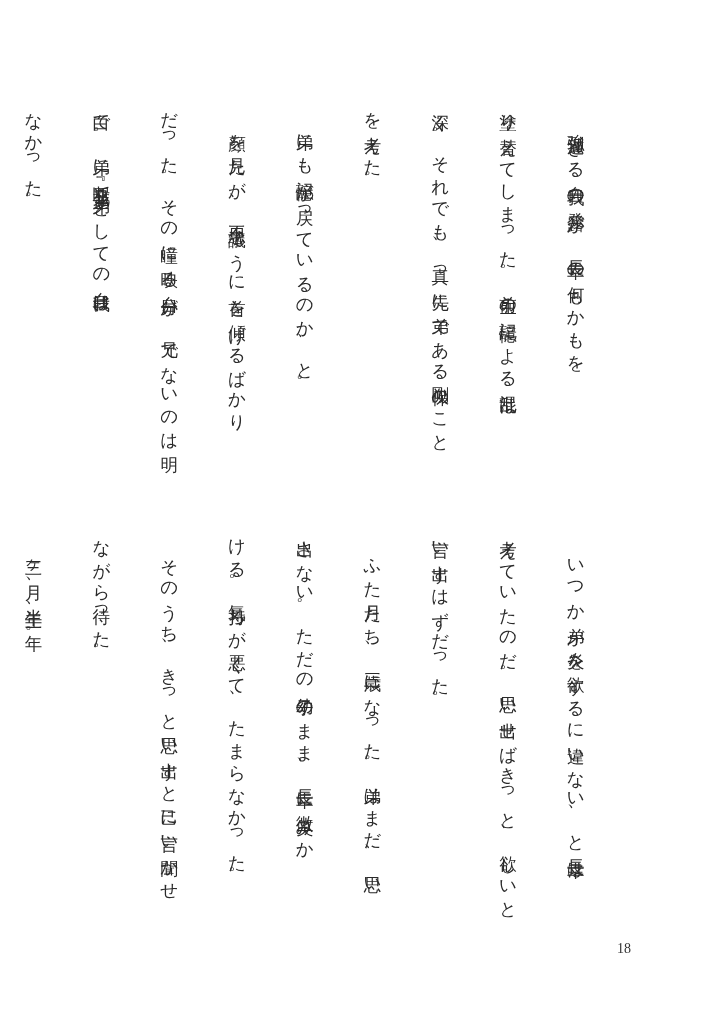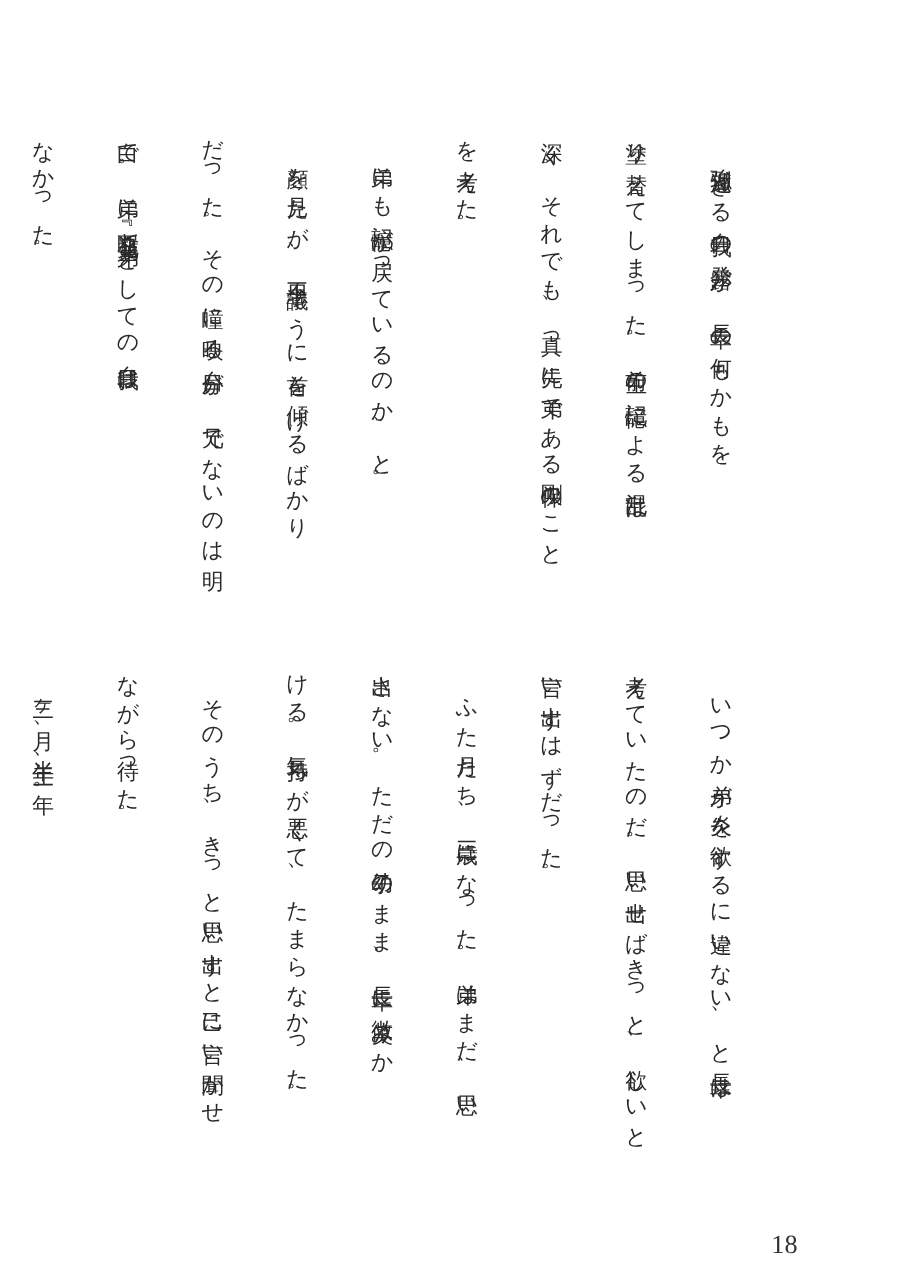--- a/index.html
+++ b/index.html
@@ -14,23 +14,23 @@
     line-height: 22.6px;
     letter-spacing: 2.4px;
     color: #2a2a2a;
     height: 400px;
     white-space: pre;
   }
   .block .ln { display: block; }
   .upper { right: 88px; top: 100px; }
   .lower { right: 88px; top: 527px; }
   .pageno {
-    position: absolute; left: 617px; top: 983px;
+    position: absolute; left: 617px; top: 941px;
     font-family: "Liberation Serif", "DejaVu Serif", serif;
-    font-size: 21px; color: #333;
+    font-size: 14px; color: #333;
   }
 </style>
 </head>
 <body>
 
 <div class="page">
   <div class="block upper">
     <span class="ln">　強烈過ぎる自我の発露が、長幸の何もかもを</span>
     <span class="ln">塗り替えてしまった。前生の記憶による混乱は</span>
     <span class="ln">深く。それでも、真っ先に弟である剛保のこと</span>

